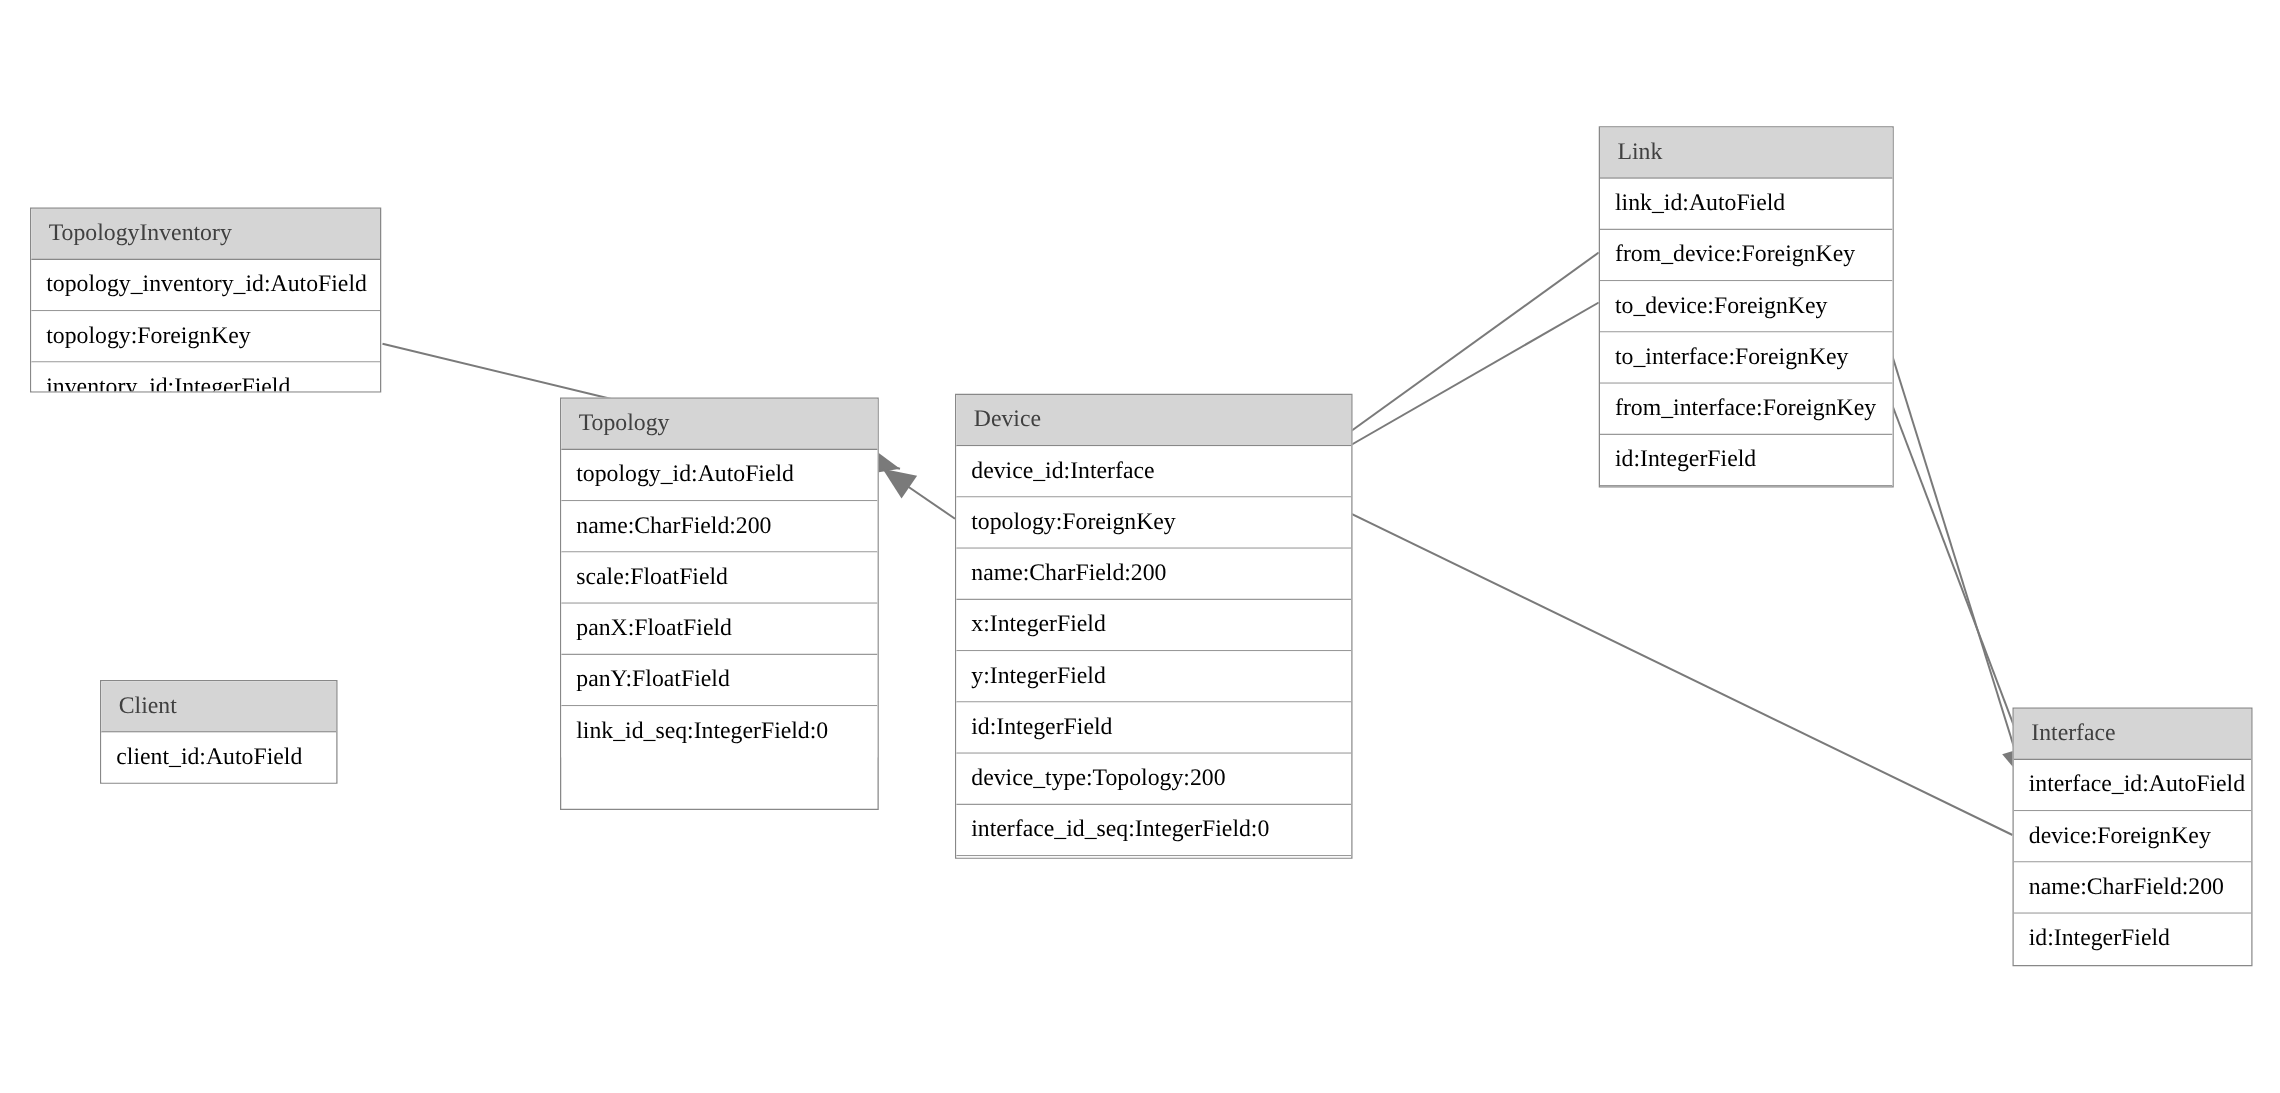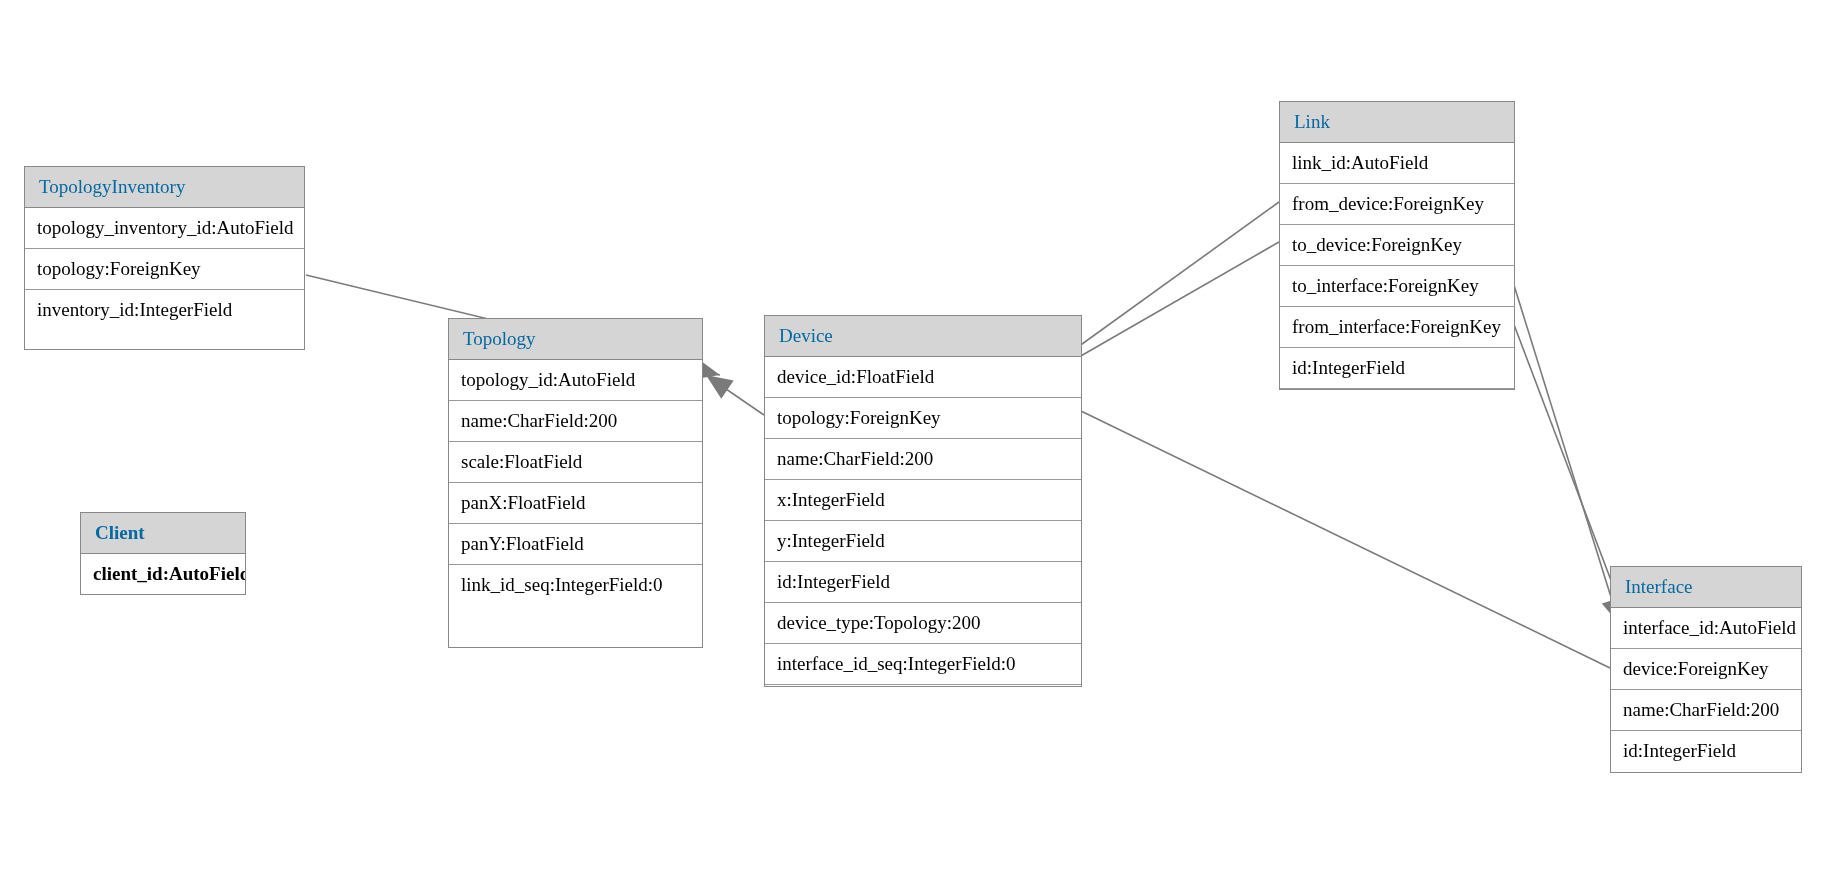--- a/index.html
+++ b/index.html
@@ -31,21 +31,21 @@
     position: absolute;
     box-sizing: border-box;
     border: 1px solid #888888;
     background: #ffffff;
     overflow: hidden;
   }
   .entity-header {
     box-sizing: border-box;
     background: #d5d5d5;
     border-bottom: 1px solid #888888;
-    color: #0369a1;
+    color: #404040;
     font-size: 19px;
     line-height: 40px;
     height: 41px;
     padding: 0 16px 0 14px;
     white-space: nowrap;
   }
   .entity-row {
     box-sizing: border-box;
     height: 41px;
     line-height: 40px;
@@ -90,42 +90,42 @@
         <path d="M 1513,282 L 1615,610" fill="none" stroke="#7a7a7a" stroke-width="1.6"></path>
         <polygon points="0,0 -26,-11 -26,11" fill="#7a7a7a" transform="translate(1620,625) rotate(72.7)"></polygon>
       </g>
       <g>
         <path d="M 1513,322 L 1623,612" fill="none" stroke="#7a7a7a" stroke-width="1.6"></path>
         <polygon points="0,0 -26,-11 -26,11" fill="#7a7a7a" transform="translate(1628,625) rotate(69.2)"></polygon>
       </g>
     </svg>
 
   <div id="entity-layer">
-      <div class="entity" style="left: 24px; top: 166px; width: 281px; height: 184px;">
+      <div class="entity" style="left: 24px; top: 166px; width: 281px; height: 148px;">
         <div class="entity-header">TopologyInventory</div>
         <div class="entity-row">topology_inventory_id:AutoField</div>
         <div class="entity-row">topology:ForeignKey</div>
         <div class="entity-row">inventory_id:IntegerField</div>
       </div>
-      <div class="entity" style="left: 80px; top: 512px; width: 166px; height: 83px; font-weight: bold;">
+      <div class="entity" style="left: 80px; top: 544px; width: 190px; height: 83px;">
         <div class="entity-header">Client</div>
         <div class="entity-row">client_id:AutoField</div>
       </div>
       <div class="entity" style="left: 448px; top: 318px; width: 255px; height: 330px;">
         <div class="entity-header">Topology</div>
         <div class="entity-row">topology_id:AutoField</div>
         <div class="entity-row">name:CharField:200</div>
         <div class="entity-row">scale:FloatField</div>
         <div class="entity-row">panX:FloatField</div>
         <div class="entity-row">panY:FloatField</div>
         <div class="entity-row">link_id_seq:IntegerField:0</div>
       </div>
       <div class="entity" style="left: 764px; top: 315px; width: 318px; height: 372px;">
         <div class="entity-header">Device</div>
-        <div class="entity-row">device_id:FloatField</div>
+        <div class="entity-row">device_id:Interface</div>
         <div class="entity-row">topology:ForeignKey</div>
         <div class="entity-row">name:CharField:200</div>
         <div class="entity-row">x:IntegerField</div>
         <div class="entity-row">y:IntegerField</div>
         <div class="entity-row">id:IntegerField</div>
         <div class="entity-row">device_type:Topology:200</div>
         <div class="entity-row">interface_id_seq:IntegerField:0</div>
         <div class="entity-row">host_id:IntegerField:0</div>
       </div>
       <div class="entity" style="left: 1279px; top: 101px; width: 236px; height: 289px;">

